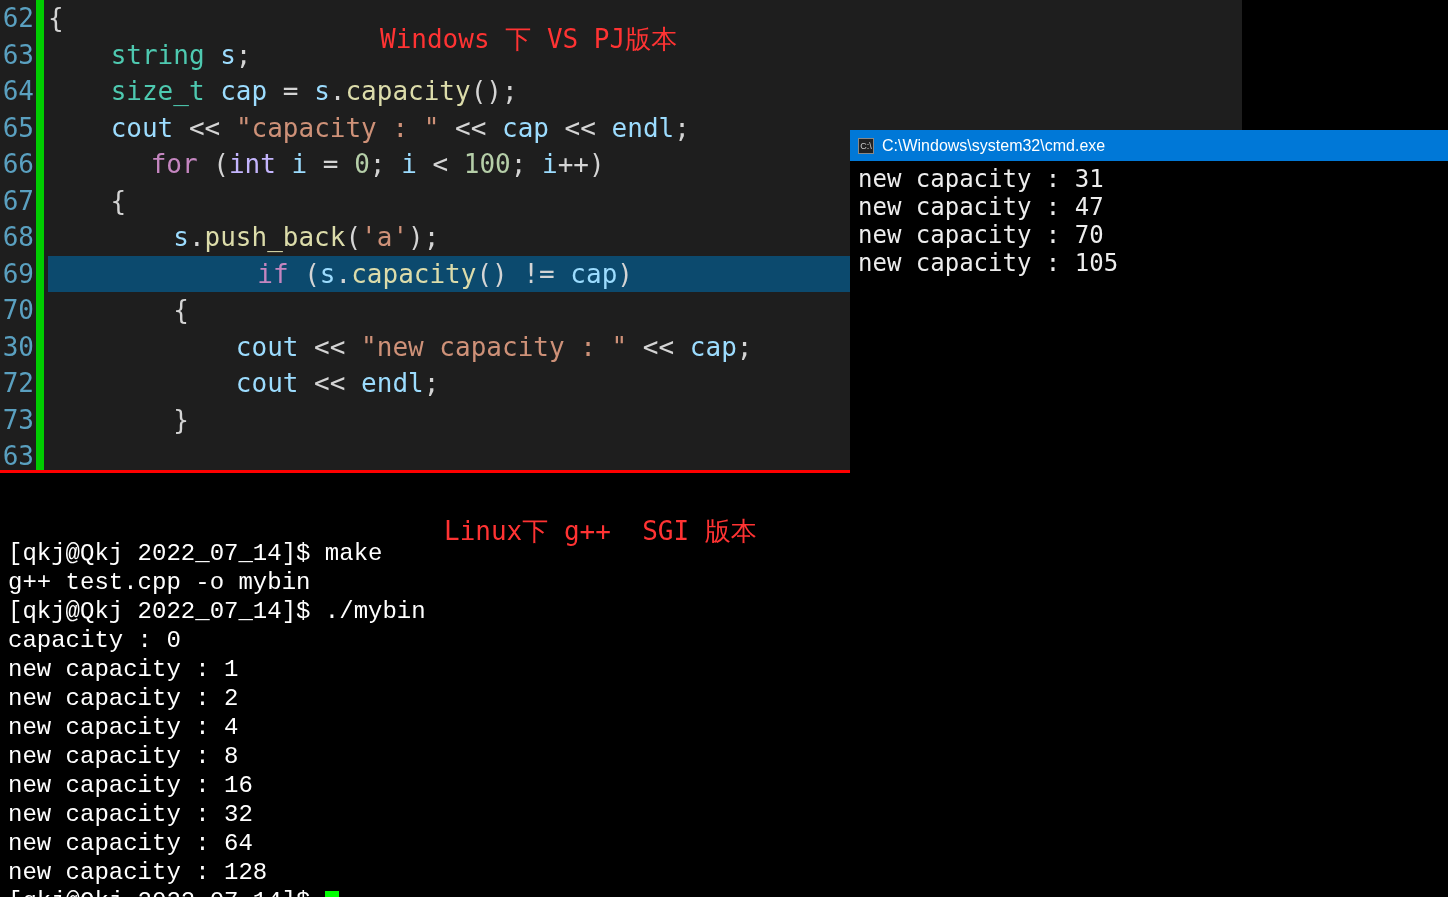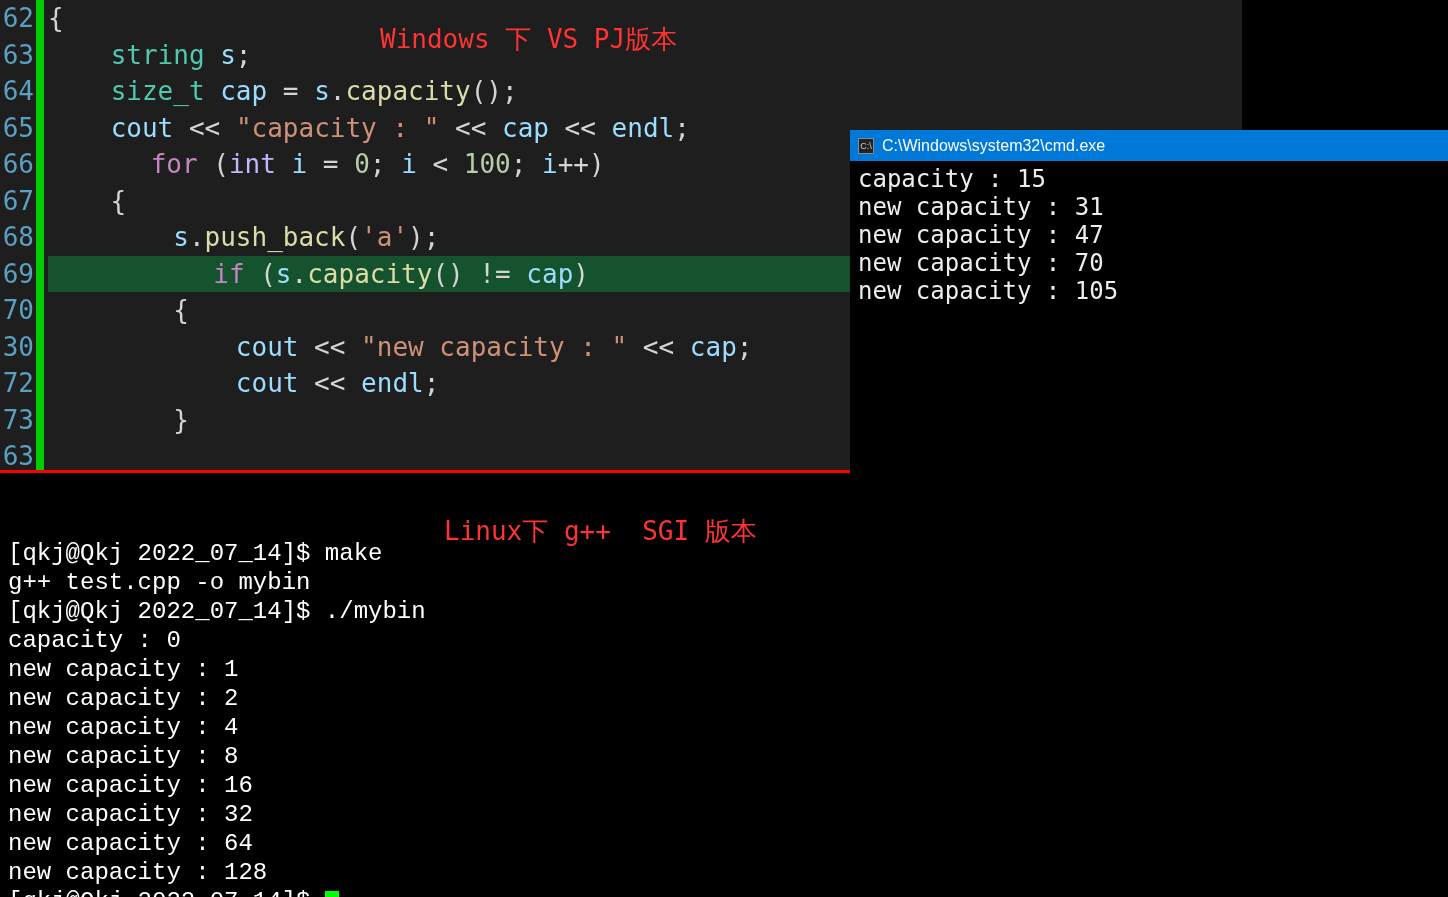--- a/index.html
+++ b/index.html
@@ -39,21 +39,21 @@
   flex: 1;
   position: relative;
   font-size: 26px;
   line-height: 36.5px;
   color: #d4d4d4;
   padding-top: 0px;
   padding-left: 4px;
   font-family: Consolas, monospace;
 }
 .code-line { white-space: pre; height: 36.5px; }
-.code-line.highlight { background: #14532d; }
+.code-line.highlight { background: #0c4a6e; padding-left: 44px; }
 .k-blue { color: #c4b5fd; }
 .k-teal { color: #4ec9b0; }
 .k-str { color: #ce9178; }
 .k-num { color: #b5cea8; }
 .k-func { color: #dcdcaa; }
 .k-var { color: #9cdcfe; }
 .k-mag { color: #c586c0; margin-left: 40px; }
 .red-annot {
   position: absolute;
   color: #ff3333;
@@ -153,19 +153,19 @@
       <div class="code-line">            <span class="k-var">cout</span> &lt;&lt; <span class="k-var">endl</span>;</div>
       <div class="code-line">        }</div>
     </div>
   <div class="red-annot" style="top:22px; left:380px;">Windows  下  VS   PJ版本</div>
 
   <div class="cmd-window">
     <div class="cmd-title">
       <span class="cmd-icon">C:\</span>
       <span>C:\Windows\system32\cmd.exe</span>
     </div>
-    <div class="cmd-body" id="cmdbody"><div>capacity : 15</div><div>new capacity : 31</div><div>new capacity : 47</div><div>new capacity : 70</div><div>new capacity : 105</div></div>
+    <div class="cmd-body" id="cmdbody"><div>new capacity : 31</div><div>new capacity : 47</div><div>new capacity : 70</div><div>new capacity : 105</div></div>
   </div>
 </div>
 
 <div class="linux-term" id="linux">
   <div class="red-annot" style="top:44px; left:444px;">Linux下 g++  SGI 版本</div>
 <div>[qkj@Qkj 2022_07_14]$ make</div><div>g++ test.cpp -o mybin</div><div>[qkj@Qkj 2022_07_14]$ ./mybin</div><div>capacity : 0</div><div>new capacity : 1</div><div>new capacity : 2</div><div>new capacity : 4</div><div>new capacity : 8</div><div>new capacity : 16</div><div>new capacity : 32</div><div>new capacity : 64</div><div>new capacity : 128</div><div>[qkj@Qkj 2022_07_14]$ <span class="cursor-block"></span></div></div>
 
 </body></html>

